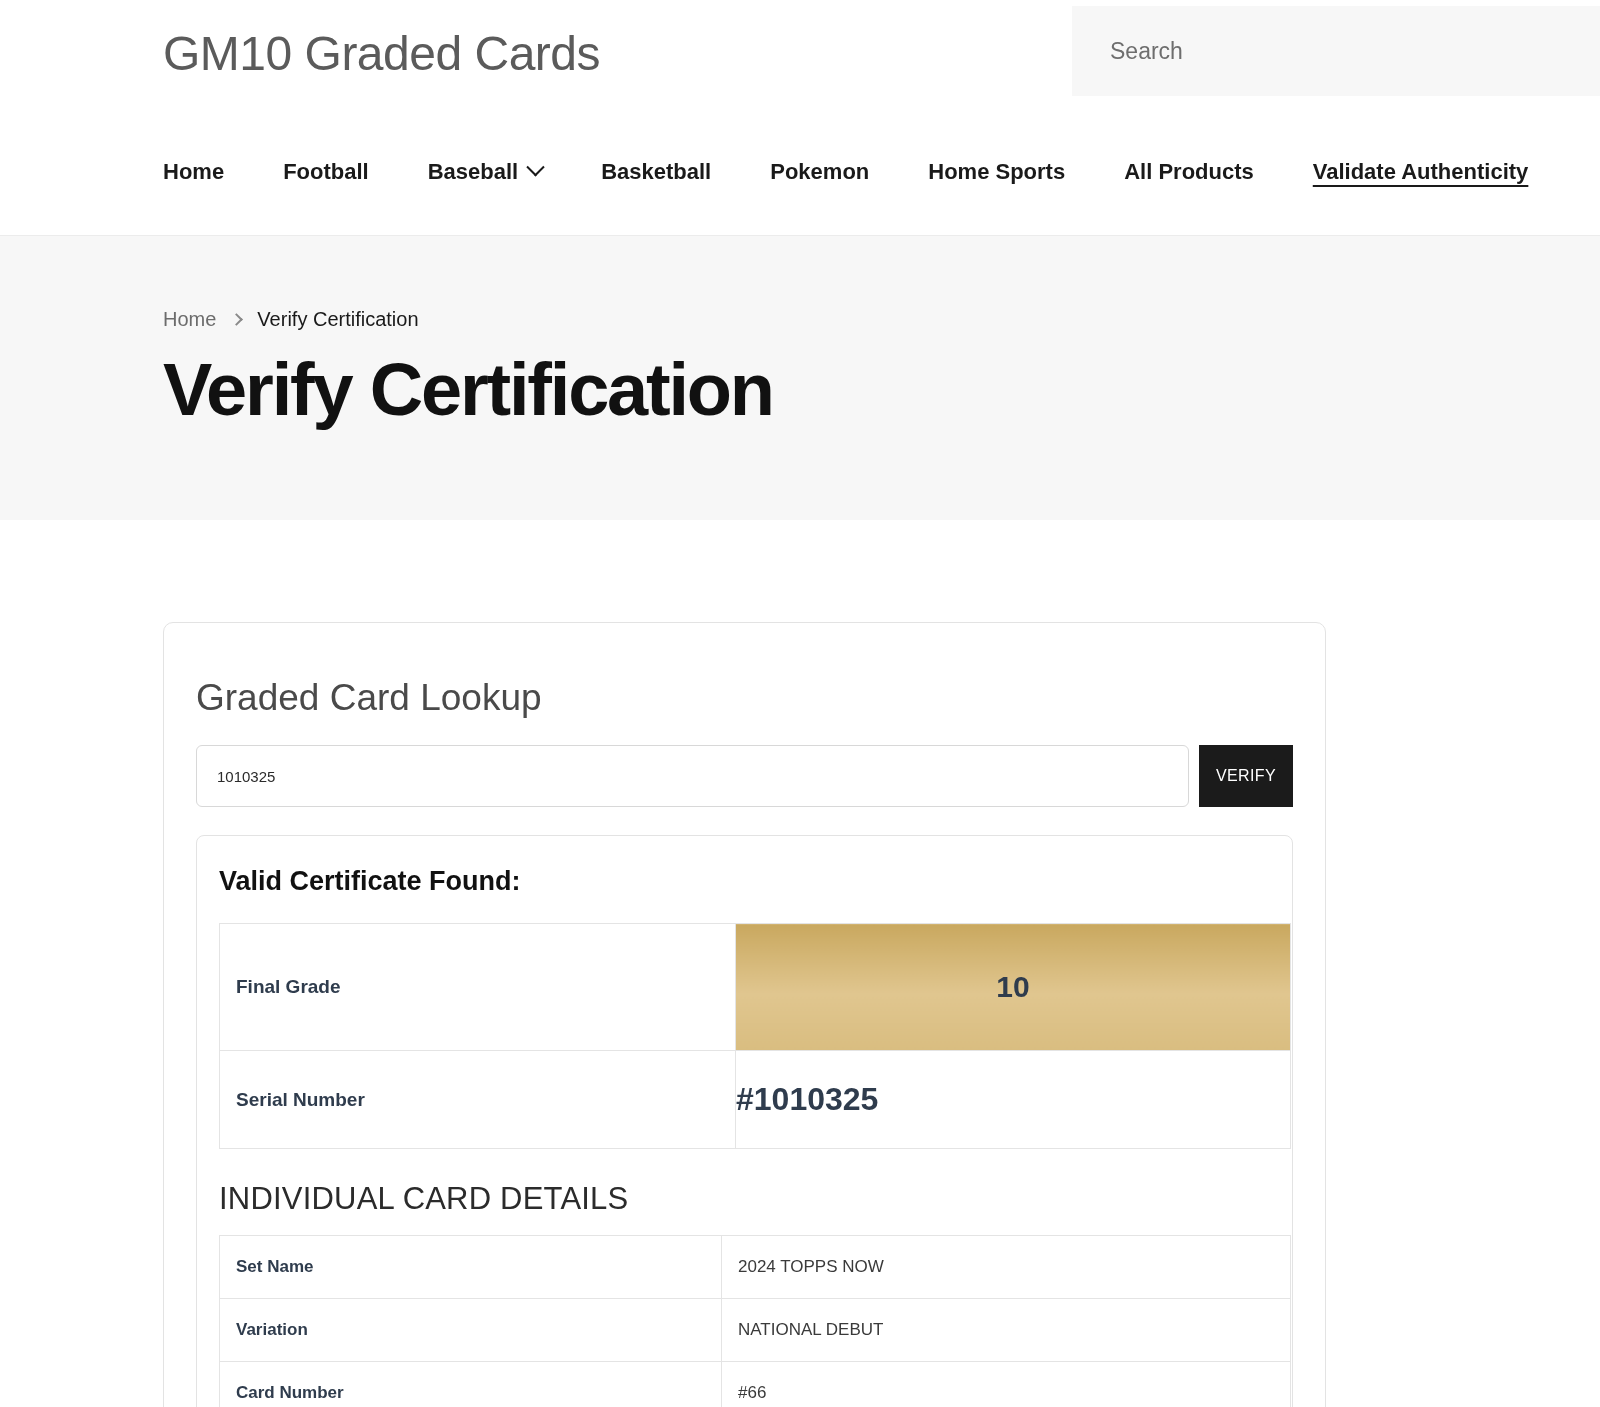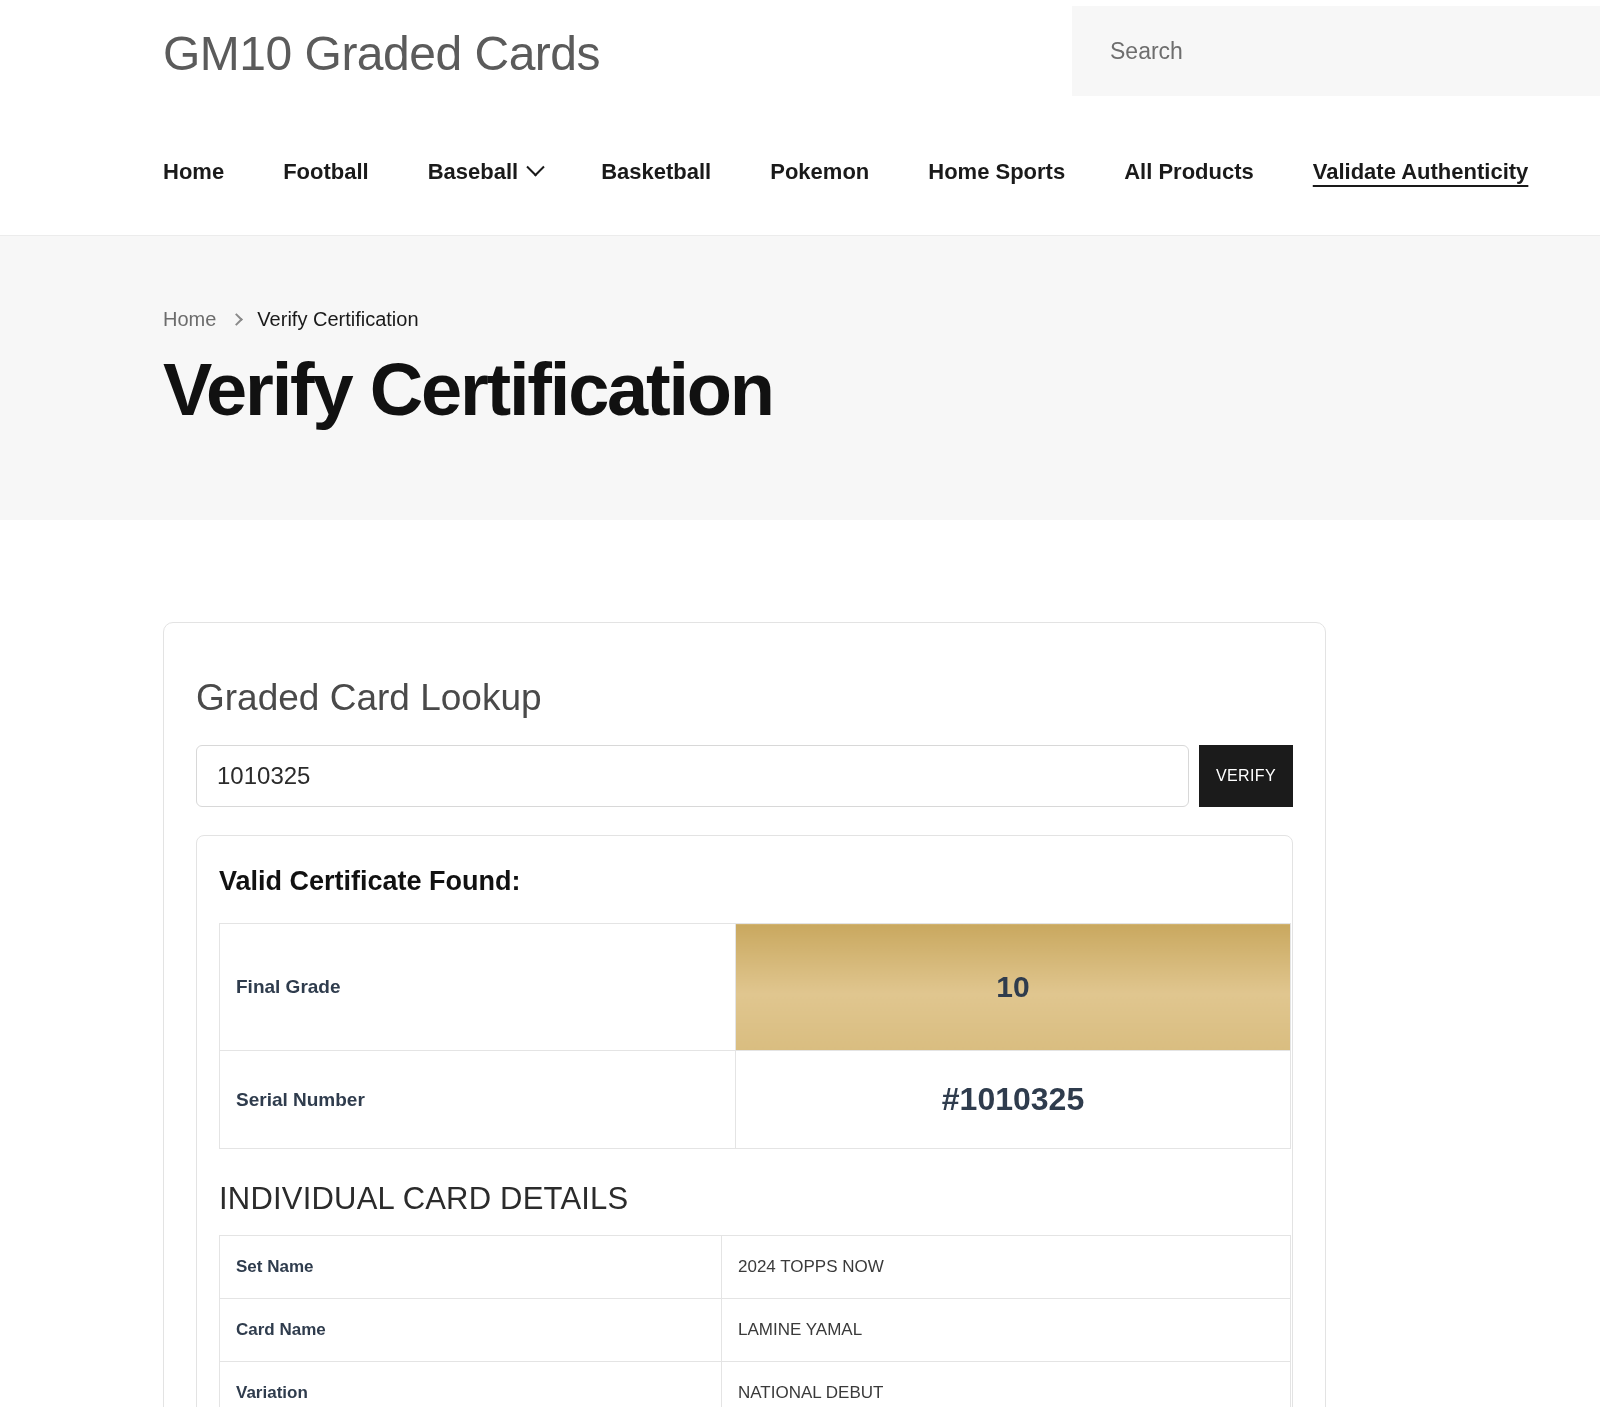--- a/index.html
+++ b/index.html
@@ -144,21 +144,21 @@
     display: flex;
     align-items: stretch;
     gap: 10px;
   }
   .lookup-input {
     flex: 1;
     height: 62px;
     border: 1px solid #d8d8d8;
     border-radius: 6px;
     padding: 0 20px;
-    font-size: 24px;
+    font-size: 15px;
     font-family: "Liberation Sans", sans-serif;
     color: #2b2b2b;
     outline: none;
     background: #fff;
   }
   .verify-btn {
     width: 94px;
     height: 62px;
     background: #1b1b1b;
     color: #ffffff;
@@ -201,21 +201,21 @@
   }
   .cert .grade-cell {
     background: linear-gradient(180deg,#c9a85f 0%, #e0c68f 55%, #d9bd80 100%);
     text-align: center;
     font-size: 30px;
     font-weight: bold;
     color: #2f3c4d;
     padding: 46px 0;
   }
   .cert .serial-cell {
-    text-align: center;
+    text-align: left;
     font-size: 32px;
     font-weight: bold;
     color: #2f3c4d;
     padding: 30px 0;
   }
 
   .details-heading {
     font-size: 31px;
     color: #2b2b2b;
     margin: 32px 0 18px 0;
@@ -317,24 +317,20 @@
 
         <div class="details-heading">INDIVIDUAL CARD DETAILS</div>
 
         <table class="details">
           <tbody>
             <tr>
               <td class="k">Set Name</td>
               <td class="v">2024 TOPPS NOW</td>
             </tr>
             <tr>
-              <td class="k">Card Name</td>
-              <td class="v">LAMINE YAMAL</td>
-            </tr>
-            <tr>
               <td class="k">Variation</td>
               <td class="v">NATIONAL DEBUT</td>
             </tr>
             <tr>
               <td class="k">Card Number</td>
               <td class="v">#66</td>
             </tr>
           </tbody>
         </table>
       </div>

